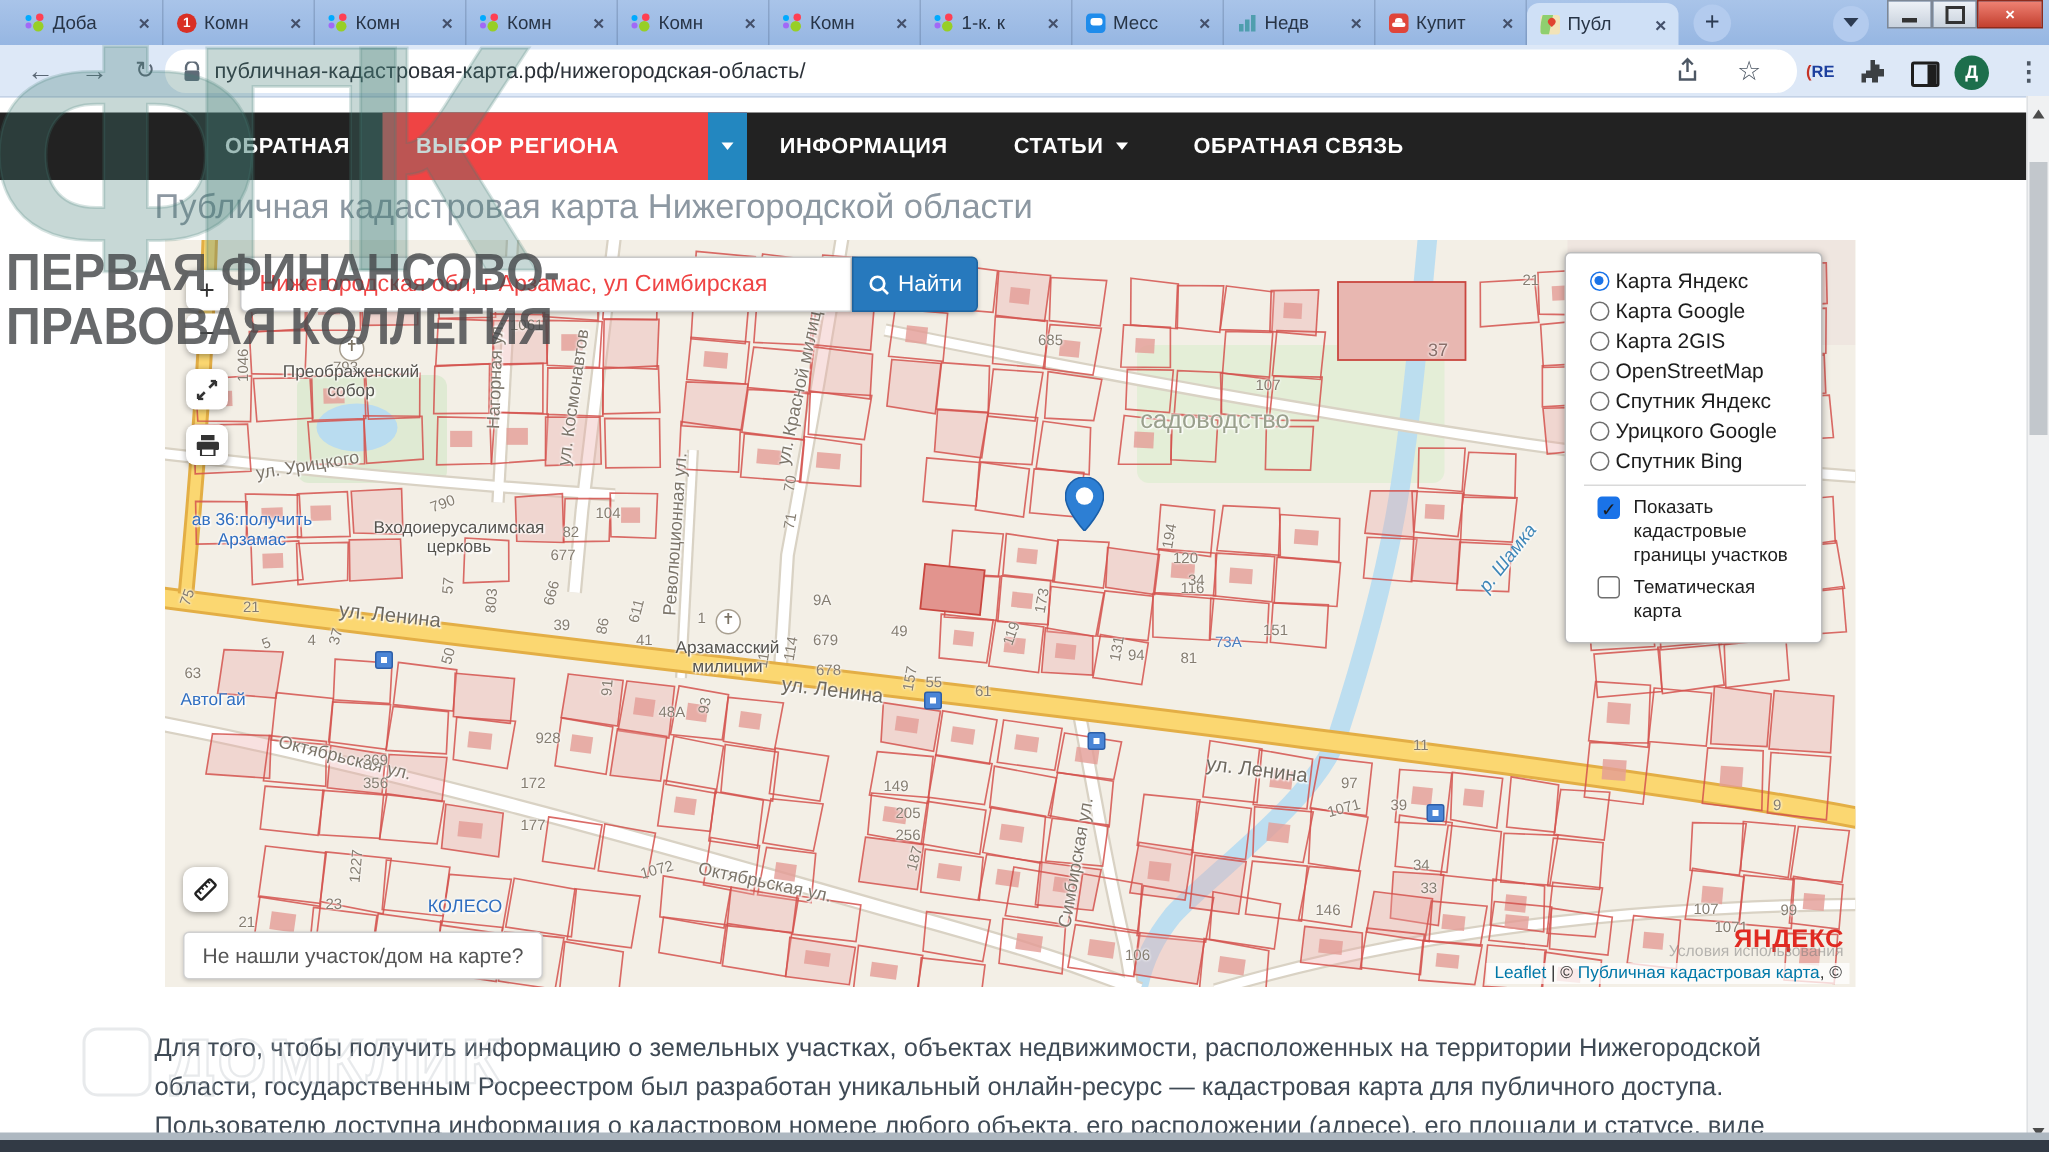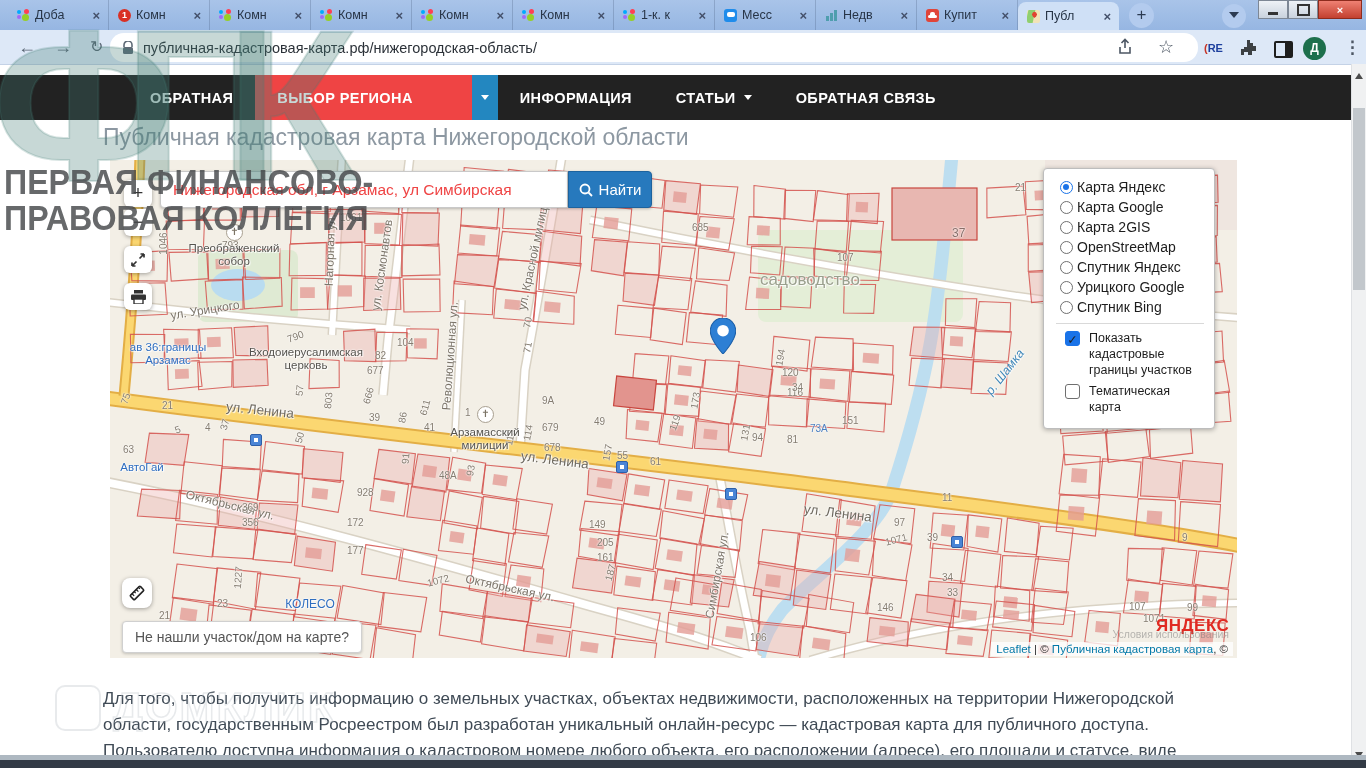--- a/index.html
+++ b/index.html
@@ -749,21 +749,21 @@
       <span class="pnum" style="left: 132px; top: 342px; transform: rotate(0deg);">369</span>
       <span class="pnum" style="left: 132px; top: 357px; transform: rotate(0deg);">356</span>
       <span class="pnum" style="left: 237px; top: 357px; transform: rotate(0deg);">172</span>
       <span class="pnum" style="left: 237px; top: 385px; transform: rotate(0deg);">177</span>
       <span class="pnum" style="left: 117px; top: 412px; transform: rotate(-85deg);">1227</span>
       <span class="pnum" style="left: 317px; top: 415px; transform: rotate(-15deg);">1072</span>
       <span class="pnum" style="left: 49px; top: 450px; transform: rotate(0deg);">21</span>
       <span class="pnum" style="left: 107px; top: 438px; transform: rotate(0deg);">23</span>
       <span class="pnum" style="left: 492px; top: 407px; transform: rotate(-75deg);">187</span>
       <span class="pnum" style="left: 487px; top: 377px; transform: rotate(0deg);">205</span>
-      <span class="pnum" style="left: 487px; top: 392px; transform: rotate(0deg);">161</span>
+      <span class="pnum" style="left: 487px; top: 392px; transform: rotate(0deg);">256</span>
       <span class="pnum" style="left: 479px; top: 359px; transform: rotate(0deg);">149</span>
       <span class="pnum" style="left: 412px; top: 157px; transform: rotate(-80deg);">70</span>
       <span class="pnum" style="left: 412px; top: 182px; transform: rotate(-80deg);">71</span>
       <span class="pnum" style="left: 627px; top: 267px; transform: rotate(-80deg);">131</span>
       <span class="pnum" style="left: 642px; top: 272px; transform: rotate(0deg);">94</span>
       <span class="pnum" style="left: 732px; top: 255px; transform: rotate(0deg);">151</span>
       <span class="pnum" style="left: 677px; top: 274px; transform: rotate(0deg);">81</span>
       <span class="pnum blue" style="left: 700px; top: 263px; transform: rotate(0deg);">73А</span>
       <span class="pnum" style="left: 672px; top: 207px; transform: rotate(0deg);">120</span>
       <span class="pnum" style="left: 677px; top: 227px; transform: rotate(0deg);">116</span>
@@ -775,21 +775,21 @@
       <span class="pnum" style="left: 817px; top: 372px; transform: rotate(0deg);">39</span>
       <span class="pnum" style="left: 832px; top: 412px; transform: rotate(0deg);">34</span>
       <span class="pnum" style="left: 837px; top: 427px; transform: rotate(0deg);">33</span>
       <span class="pnum" style="left: 1072px; top: 372px; transform: rotate(0deg);">9</span>
       <span class="pnum" style="left: 1077px; top: 442px; transform: rotate(0deg);">99</span>
       <span class="pnum" style="left: 1019px; top: 441px; transform: rotate(0deg);">107</span>
       <span class="pnum" style="left: 1033px; top: 453px; transform: rotate(0deg);">1071</span>
       <span class="pnum" style="left: 640px; top: 472px; transform: rotate(0deg);">106</span>
       <span class="pnum" style="left: 767px; top: 442px; transform: rotate(0deg);">146</span>
       <div class="poi blue" style="left: 58px; top: 181px;">
-        <div>ав 36:границы</div>
+        <div>ав 36:получить</div>
         <div>Арзамас</div>
       </div>
       <div class="poi" style="left: 124px; top: 82px;">
         <div>Преображенский</div>
         <div>собор</div>
       </div>
       <div class="church-ico" style="left: 116px; top: 64px;">✝</div>
       <div class="poi" style="left: 196px; top: 186px;">
         <div>Входоиерусалимская</div>
         <div>церковь</div>

